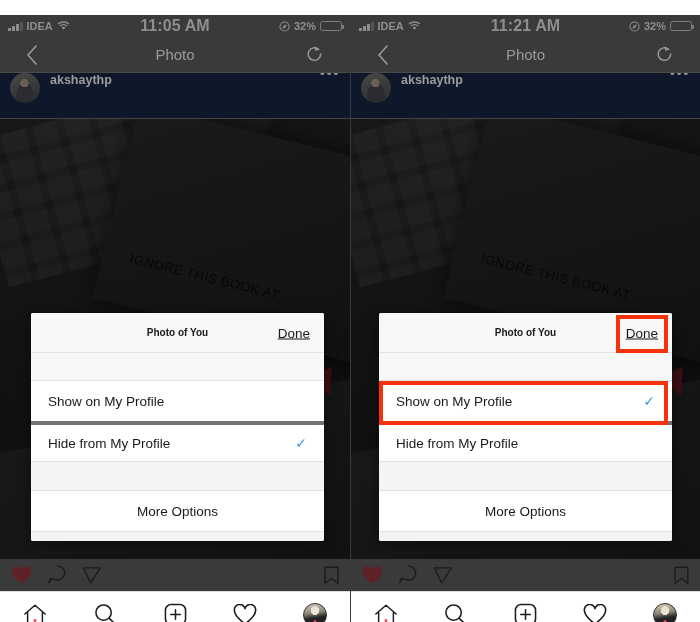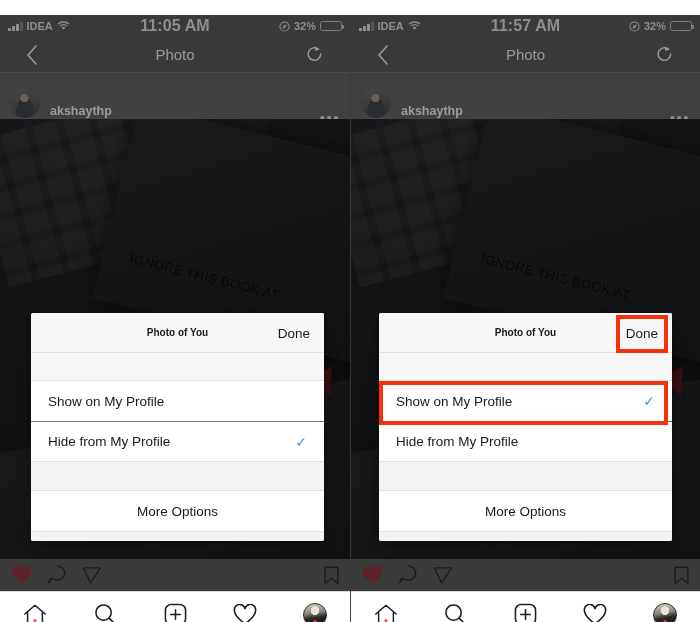--- a/index.html
+++ b/index.html
@@ -63,22 +63,22 @@
   .navbar .title {
     position:absolute; left:0; right:0; text-align:center;
     font-size: 15px; color: #9a9a9a;
   }
   .nav-btn { position: relative; z-index: 2; color: #9a9a9a; }
   .nav-btn.right { margin-left: auto; }
 
   
   .posthead {
     height: 46px;
-    background: #404040;
-    display: flex; align-items: flex-end;
+    background: #0f172a;
+    display: flex; align-items: flex-start;
     padding: 0 10px;
     border-bottom: 1px solid #444;
   }
   .avatar {
     width: 30px; height: 30px; border-radius: 50%;
     background:
       radial-gradient(circle at 48% 34%, #6b5f58 0 16%, rgba(0,0,0,0) 17%),
       radial-gradient(ellipse at 50% 78%, #2a2c31 0 40%, rgba(0,0,0,0) 42%),
       linear-gradient(160deg, #4a4a48 0%, #3a3b3d 45%, #2c2d30 100%);
     flex: none;
@@ -157,31 +157,31 @@
   .sheet-head {
     height: 40px;
     background: #f7f7f7;
     display:flex; align-items:center; justify-content:center;
     position: relative;
     border-bottom: 1px solid #e2e2e2;
   }
   .sheet-title { font-size: 10px; font-weight: bold; color: #1a1a1a; }
   .sheet-done {
     position:absolute; right: 14px; top: 50%; transform: translateY(-50%);
-    font-size: 13.5px; color: #1a1a1a;
+    font-size: 13.5px; color: #1a1a1a; text-decoration: underline;
   }
   .spacer { height: 28px; background: #f7f7f7; border-bottom: 1px solid #e2e2e2; }
   .row {
     height: 40px; background: #fff;
     display:flex; align-items:center;
     padding: 0 17px;
     font-size: 13.5px; color: #1a1a1a;
     position: relative;
   }
-  .row + .row { border-top: 1px solid #737373; }
+  .row + .row { border-top: 4px solid #737373; }
   .check { margin-left:auto; color: #3b97ec; font-size: 14px; }
   .check.hide { visibility: hidden; }
   .spacer2 { height: 30px; background: #f4f4f4; border-top: 1px solid #e2e2e2; border-bottom: 1px solid #e2e2e2; }
   .more {
     height: 40px; background:#fff;
     display:flex; align-items:center; justify-content:center;
     font-size: 13.5px; color:#1a1a1a;
   }
   .sheet-foot { height: 10px; background: #f4f4f4; border-top: 1px solid #e2e2e2; }
 
@@ -364,21 +364,21 @@
             <i></i>
             <i></i>
           </span>
         <span class="carrier">IDEA</span>
         <svg class="wifi" width="13" height="10" viewBox="0 0 13 10">
           <path d="M6.5 8.8 L4.6 6.6 a3 3 0 0 1 3.8 0 Z" fill="#8e8e8e"></path>
           <path d="M2.9 5.1 a5.4 5.4 0 0 1 7.2 0" stroke="#8e8e8e" stroke-width="1.3" fill="none"></path>
           <path d="M1 3.1 a8.2 8.2 0 0 1 11 0" stroke="#8e8e8e" stroke-width="1.3" fill="none"></path>
         </svg>
       </div>
-      <div class="sb-center">11:57 AM</div>
+      <div class="sb-center">11:21 AM</div>
       <div class="sb-right">
         <svg class="loc" width="11" height="11" viewBox="0 0 12 12">
           <circle cx="6" cy="6" r="5" fill="none" stroke="#8e8e8e" stroke-width="1.1"></circle>
           <path d="M8.6 3.6 L5 5.3 L3.6 8.6 L7.2 6.9 Z" fill="#8e8e8e"></path>
         </svg>
         <span>32%</span>
         <span class="battery"><span class="lvl"></span></span>
       </div>
     </div>
 

